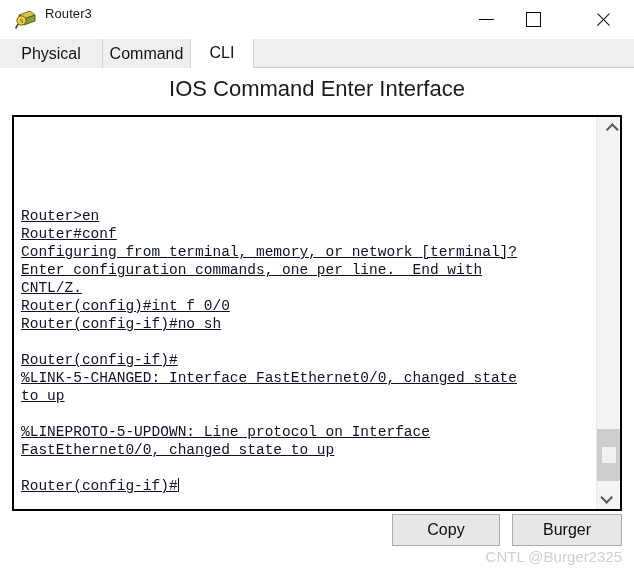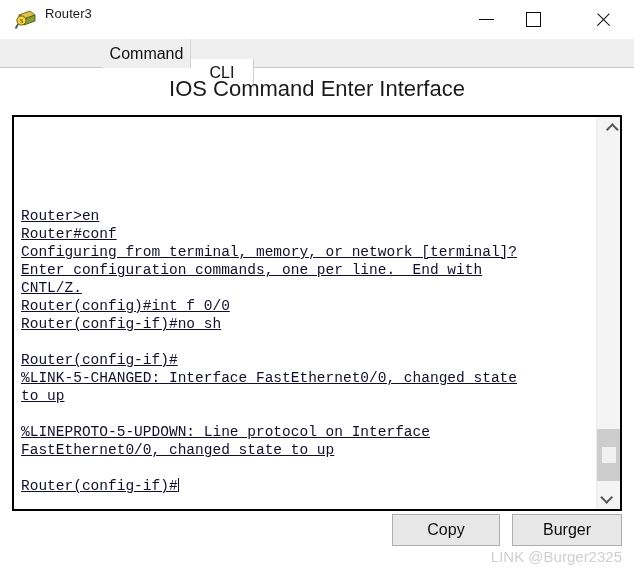--- a/index.html
+++ b/index.html
@@ -103,21 +103,21 @@
     cursor: default;
     white-space: nowrap;
   }
   .tab.active {
     background: #ffffff;
     border-right: 1px solid #cfcfcf;
     border-bottom: 1px solid #ffffff;
   }
   #tab-physical { left: 0px;   width: 103px; }
   #tab-config   { left: 103px; width: 88px; }
-  #tab-cli      { left: 191px; width: 63px; margin-top: 20px; }
+  #tab-cli      { left: 191px; width: 63px; }
 
   
   .heading {
     position: absolute;
     left: 0; top: 76px;
     width: 634px;
     text-align: center;
     font-size: 22px;
     color: #1a1a1a;
     font-family: "Liberation Sans", sans-serif;
@@ -256,20 +256,23 @@
     </div>
     <div class="win-btn" id="btn-max">
       <span class="glyph-max"></span>
     </div>
     <div class="win-btn" id="btn-close">
       <span class="glyph-close"></span>
     </div>
   </div>
 
   <div class="tabstrip">
+    <div class="tab" id="tab-physical">
+      <span>Physical</span>
+    </div>
     <div class="tab" id="tab-config">
       <span>Command</span>
     </div>
     <div class="tab active" id="tab-cli">
       <span>CLI</span>
     </div>
   </div>
 
   <div class="heading">IOS Command Enter Interface</div>
 
@@ -290,15 +293,15 @@
     </div>
   </div>
 
   <div class="btn" id="btn-copy">
     <span>Copy</span>
   </div>
   <div class="btn" id="btn-paste">
     <span>Burger</span>
   </div>
 
-  <div class="watermark">LINK @Burger2325</div>
+  <div class="watermark">CNTL @Burger2325</div>
 
 </div>
 
 </body></html>

